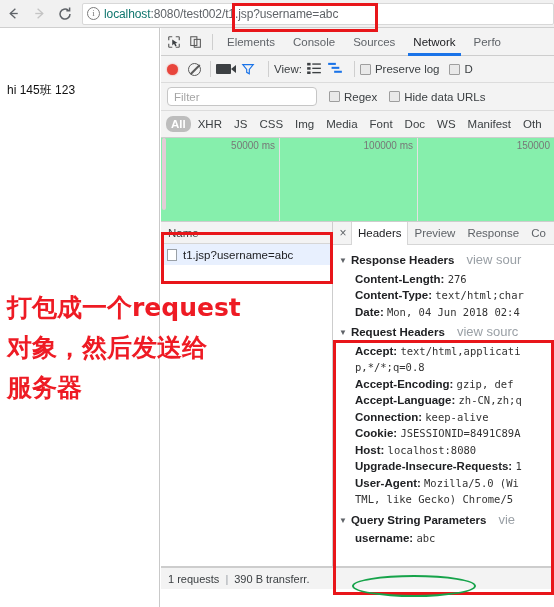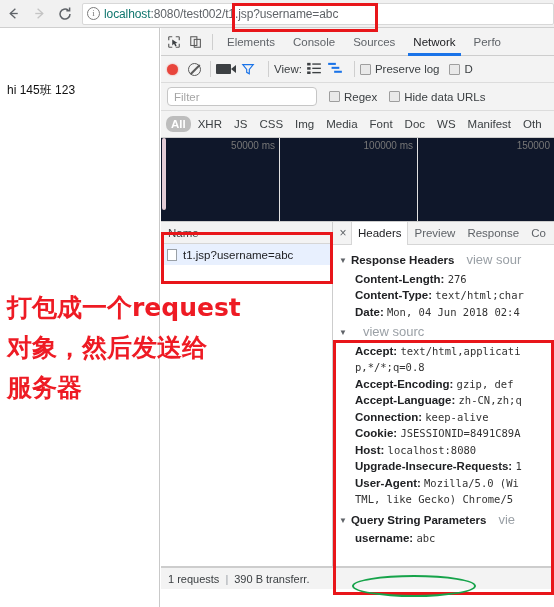--- a/index.html
+++ b/index.html
@@ -260,21 +260,21 @@
   .type-chip.active {
     background: #bdbdbd;
     color: #ffffff;
     font-weight: bold;
   }
 
   
   #dt-overview {
     position: relative;
     height: 84px;
-    background: #0f172a;
+    background: #86efac;
     border-bottom: 1px solid #cdcdcd;
     overflow: hidden;
   }
   .ov-tick {
     position: absolute;
     top: 0; bottom: 0;
     width: 1px;
     background: #e2e2e2;
   }
   .ov-tick-label {
@@ -617,20 +617,21 @@
             <span class="hdr-name">Content-Type:</span>
             <span class="hdr-val">text/html;char</span>
           </div>
           <div class="hdr-line">
             <span class="hdr-name">Date:</span>
             <span class="hdr-val">Mon, 04 Jun 2018 02:4</span>
           </div>
 
           <div class="sect-head" style="margin-top:4px;">
             <span class="caret">▼</span>
+            <span>Request Headers</span>
             <span class="view-source">view sourc</span>
           </div>
           <div class="hdr-line">
             <span class="hdr-name">Accept:</span>
             <span class="hdr-val">text/html,applicati</span>
           </div>
           <div class="hdr-line" style="padding-left:16px;">
             <span class="hdr-val">p,*/*;q=0.8</span>
           </div>
           <div class="hdr-line">

